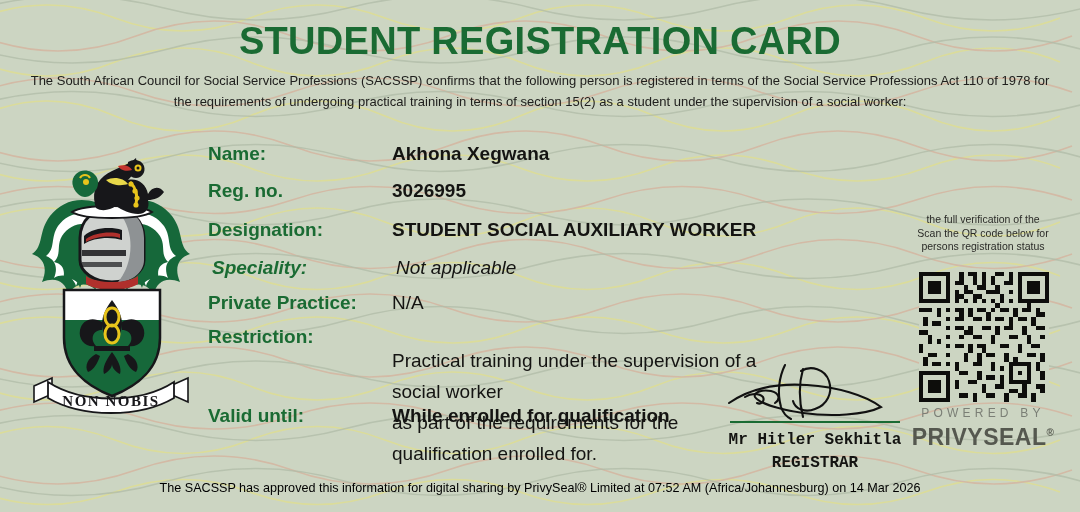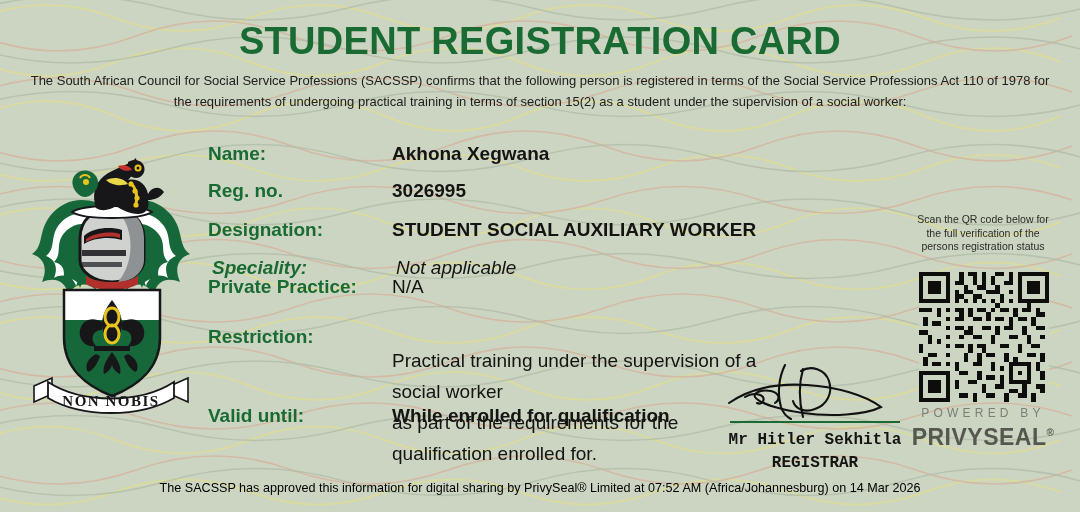--- a/index.html
+++ b/index.html
@@ -81,21 +81,21 @@
     color: #141412;
     font-size: 19px;
   }
   .val.bold { font-weight: bold; }
   .val .l2 { display: block; }
 
   .r-name      { position: absolute; left: 0; top: 0; }
   .r-reg       { position: absolute; left: 0; top: 37px; }
   .r-desig     { position: absolute; left: 0; top: 76px; }
   .r-spec      { position: absolute; left: 4px; top: 114px; font-style: italic; }
-  .r-priv      { position: absolute; left: 0; top: 133px; }
+  .r-priv      { position: absolute; left: 0; top: 149px; }
   .r-restrict  { position: absolute; left: 0; top: 183px; }
   .r-valid     { position: absolute; left: 0; top: 262px; }
 
   .r-restrict .val { line-height: 31px; margin-top: 19px; }
 
   
   #sigblock {
     position: absolute;
     left: 700px; top: 363px;
     width: 230px;
@@ -361,22 +361,22 @@
                  C90,50 80,46 78,38"></path>
         <path d="M30,34 C36,30 44,30 48,34 C50,38 46,42 42,40"></path>
       </g>
     </svg>
     <div id="sigline"></div>
     <div class="sigtext">Mr Hitler Sekhitla</div>
     <div class="sigtext">REGISTRAR</div>
   </div>
 
   <div id="qrcaption" class="layer">
+    <div>the full verification of the</div>
     <div>Scan the QR code below for</div>
-    <div>the full verification of the</div>
     <div>persons registration status</div>
   </div>
 
   <svg id="qrwrap" class="layer" viewBox="0 0 29 29" shape-rendering="crispEdges">
     <rect x="0" y="0" width="29" height="29" fill="#ccd5c2"></rect>
     <g fill="#0d0d0b">
 
       <path d="M0,0 h7 v7 h-7 z M1,1 v5 h5 v-5 z"></path>
       <rect x="2" y="2" width="3" height="3"></rect>
 

